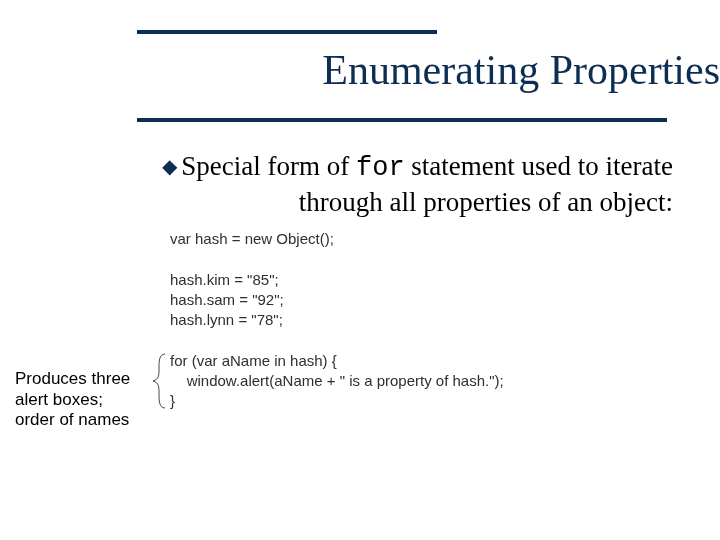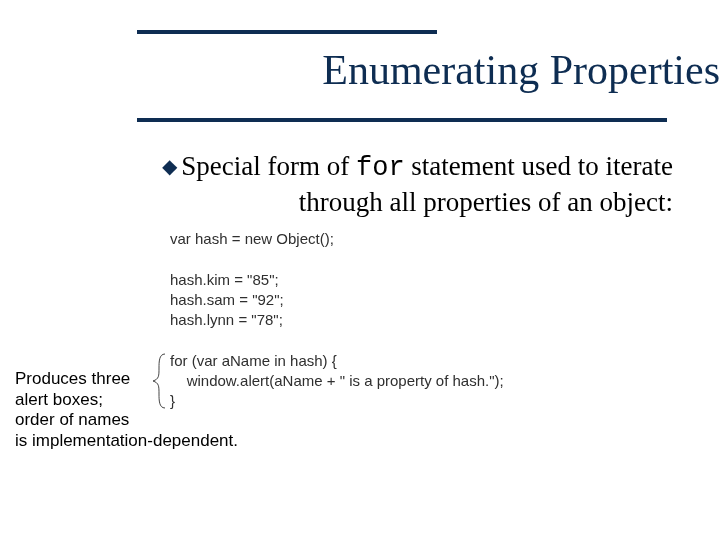--- a/index.html
+++ b/index.html
@@ -116,16 +116,15 @@
 <span>}</span></div>
 
   <svg class="brace-svg" viewBox="0 0 18 58">
     <path d="M14 2 C8 2 8 10 8 16 C8 24 8 27 2 29 C8 31 8 34 8 42 C8 48 8 56 14 56" fill="none" stroke="#444" stroke-width="1"></path>
   </svg>
 
   <div class="annotation">
     <div>Produces three</div>
     <div>alert boxes;</div>
     <div>order of names</div>
-    <div>is implementation-dependent.</div>
   </div>
 
 </div>
 
 </body></html>

